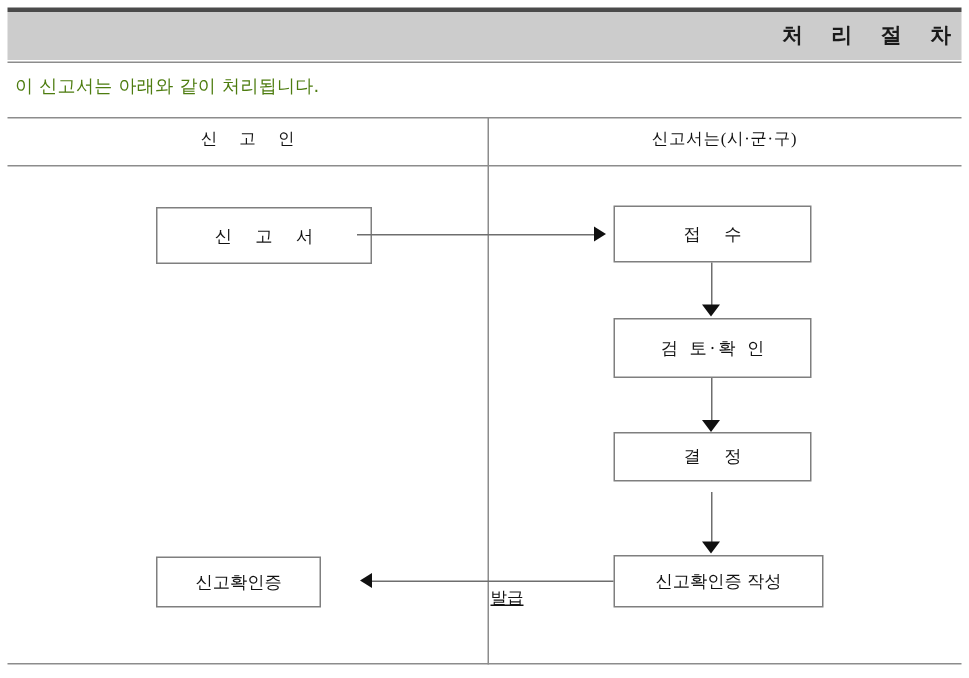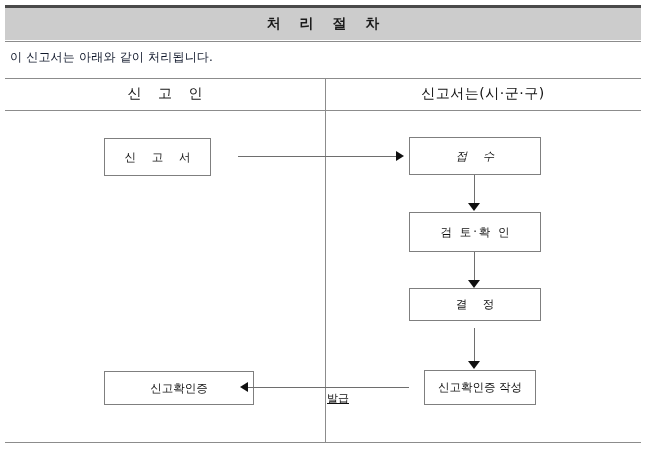--- a/index.html
+++ b/index.html
@@ -29,21 +29,21 @@
   
   .title-band {
     position: absolute;
     left: 5px;
     top: 8px;
     width: 636px;
     height: 32px;
     background: #cccccc;
     display: flex;
     align-items: center;
-    justify-content: center;
+    justify-content: flex-end;
   }
   .title-band .title-text {
     font-size: 14px;
     letter-spacing: 7px;
     text-indent: 7px;
     font-weight: 600;
     color: #1a1a1a;
   }
 
   
@@ -59,32 +59,33 @@
   .hrule.r3 { top: 110px; }
   .hrule.r4 { top: 442px; }
 
   
   .intro {
     position: absolute;
     left: 10px;
     top: 49px;
     font-size: 12px;
     letter-spacing: 0.2px;
-    color: #0f172a;
+    color: #4d7c0f;
     white-space: nowrap;
   }
 
   
   .col-head {
     position: absolute;
     top: 85px;
-    font-size: 14px;
+    font-size: 11px;
     color: #111111;
     white-space: nowrap;
     text-align: center;
+    font-family: Liberation Serif, serif;
   }
   .col-head.left  { left: 5px;   width: 320px; letter-spacing: 6px; text-indent: 6px; }
   .col-head.right { left: 325px; width: 316px; letter-spacing: 0.5px; }
 
   
   .vdiv {
     position: absolute;
     left: 325px;
     top: 78px;
     width: 1px;
@@ -101,26 +102,26 @@
     align-items: center;
     justify-content: center;
     font-size: 11.5px;
     color: #111111;
     white-space: nowrap;
     box-sizing: border-box;
   }
   .fbox.sp  { letter-spacing: 6px; text-indent: 6px; }
   .fbox.sp2 { letter-spacing: 2px; text-indent: 2px; }
 
-  .box-sin-go-seo   { left: 104px; top: 138px; width: 107px; height: 38px; }
-  .box-jeopsu       { left: 409px; top: 137px; width: 132px; height: 38px; font-style: italic; }
+  .box-sin-go-seo   { left: 104px; top: 138px; width: 144px; height: 38px; }
+  .box-jeopsu       { left: 409px; top: 137px; width: 132px; height: 38px; }
   .box-geomto       { left: 409px; top: 212px; width: 132px; height: 40px; }
   .box-gyeoljeong   { left: 409px; top: 288px; width: 132px; height: 33px; }
-  .box-jakseong     { left: 424px; top: 370px; width: 112px; height: 35px; }
-  .box-hwaginjeung  { left: 104px; top: 371px; width: 150px; height: 34px; text-align: right; }
+  .box-jakseong     { left: 409px; top: 370px; width: 140px; height: 35px; }
+  .box-hwaginjeung  { left: 104px; top: 371px; width: 110px; height: 34px; text-align: right; }
 
   
   .line {
     position: absolute;
     background: #6e6e6e;
   }
   .hline { height: 1px; }
   .vline { width: 1px; }
 
   

